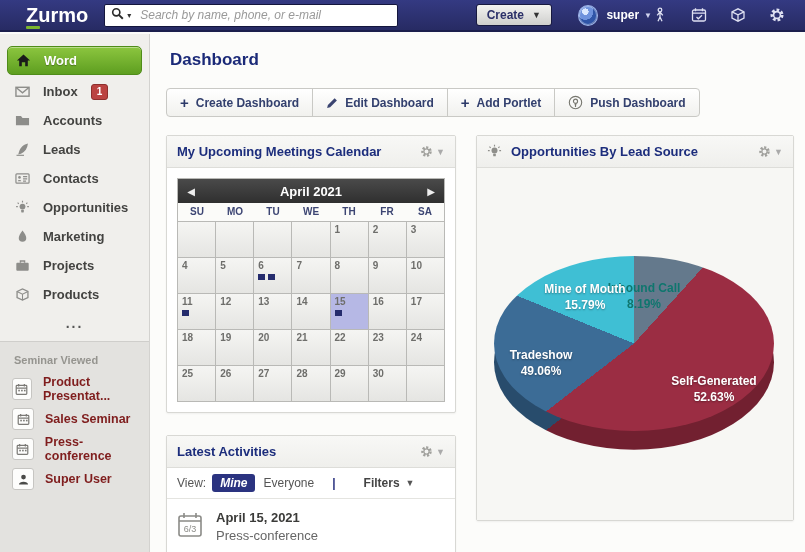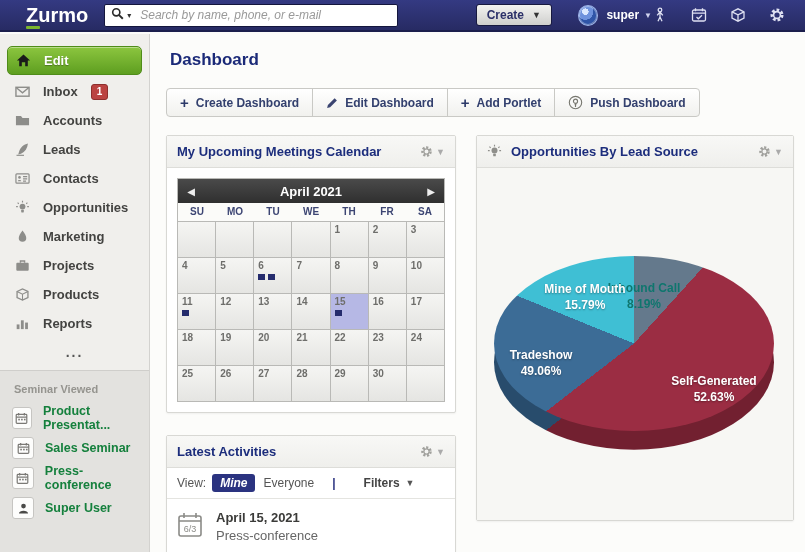--- a/index.html
+++ b/index.html
@@ -74,21 +74,21 @@
     text-align:center;color:#555;font-weight:bold;font-size:14px;
     letter-spacing:2px;padding:6px 0 10px 0;cursor:pointer;
   }
   .recent{flex:1;background:#e3e2df;border-top:1px solid #cfcecb;}
   .recent-title{font-size:11px;font-weight:bold;color:#95948f;padding:12px 0 8px 14px;}
   .recent-item{height:30px;display:flex;align-items:center;gap:11px;padding-left:12px;cursor:pointer;}
   .recent-tile{
     width:20px;height:20px;background:#fdfdfc;border:1px solid #c6c5c2;border-radius:3px;
     display:flex;align-items:center;justify-content:center;color:#77767288;color:#7b7a76;
   }
-  .recent-label{font-size:12.5px;font-weight:bold;color:#15803d;}
+  .recent-label{font-size:12.5px;font-weight:bold;color:#7f1d1d;}
   
   .main{position:absolute;left:150px;top:34px;right:0;bottom:0;background:#fcfcfa;padding:16px 10px 0 16px;box-sizing:border-box;overflow:hidden;}
   .page-title{margin:0 0 18px 4px;font-size:17px;color:#1b2a78;font-weight:bold;}
   .action-bar{display:inline-flex;margin-bottom:18px;}
   .action-btn{
     background:linear-gradient(#ffffff,#f1f1ee);
     border:1px solid #c9c9c5;padding:6px 13px;cursor:pointer;
     font-size:12px;font-weight:bold;color:#33406e;
     display:flex;align-items:center;gap:7px;margin-left:-1px;
     font-family:"Liberation Sans","DejaVu Sans",sans-serif;
@@ -208,21 +208,21 @@
 </div>
 
 <div class="sidebar">
   <nav class="side-nav" id="side-nav">
       <div class="nav-item active">
         <span style="display:inline-flex">
           <svg width="15" height="15" viewBox="0 0 16 16" fill="currentColor">
             <path d="M8 1.5 L15 8 h-2.4 v6 H9.8 V9.8 H6.2 V14 H3.4 V8 H1 Z"></path>
           </svg>
         </span>
-        <span class="nav-label">Edit</span>
+        <span class="nav-label">Word</span>
       </div>
       <div class="nav-item">
         <span style="display:inline-flex">
           <svg width="15" height="15" viewBox="0 0 16 16" fill="none" stroke="currentColor" stroke-width="1.5">
             <rect x="1" y="3.5" width="14" height="9.5"></rect>
             <path d="M1.5 4 L8 9.3 L14.5 4"></path>
           </svg>
         </span>
         <span class="nav-label">Inbox</span>
         <span class="nav-badge">1</span>
@@ -283,30 +283,20 @@
         <span class="nav-label">Projects</span>
       </div>
       <div class="nav-item">
         <span style="display:inline-flex">
           <svg width="15" height="15" viewBox="0 0 16 16" fill="none" stroke="currentColor" stroke-width="1.4">
             <path d="M2.2 4.8 L8 2 L13.8 4.8 V11.2 L8 14 L2.2 11.2 Z"></path>
             <path d="M2.2 4.8 L8 7.6 L13.8 4.8 M8 7.6 V14" stroke-width="1.1"></path>
           </svg>
         </span>
         <span class="nav-label">Products</span>
-      </div>
-      <div class="nav-item">
-        <span style="display:inline-flex">
-          <svg width="15" height="15" viewBox="0 0 16 16" fill="currentColor">
-            <rect x="1.8" y="9" width="3" height="5"></rect>
-            <rect x="6.3" y="4.6" width="3" height="9.4"></rect>
-            <rect x="10.8" y="7" width="3" height="7"></rect>
-          </svg>
-        </span>
-        <span class="nav-label">Reports</span>
       </div>
     </nav>
   <div class="side-more">...</div>
   <div class="recent">
     <div class="recent-title">Seminar Viewed</div>
     <div id="recent-items">
         <div class="recent-item">
           <span class="recent-tile">
             <svg width="13" height="13" viewBox="0 0 16 16" fill="none" stroke="currentColor" stroke-width="1.5">
               <rect x="1.5" y="3" width="13" height="11" rx="1"></rect>

